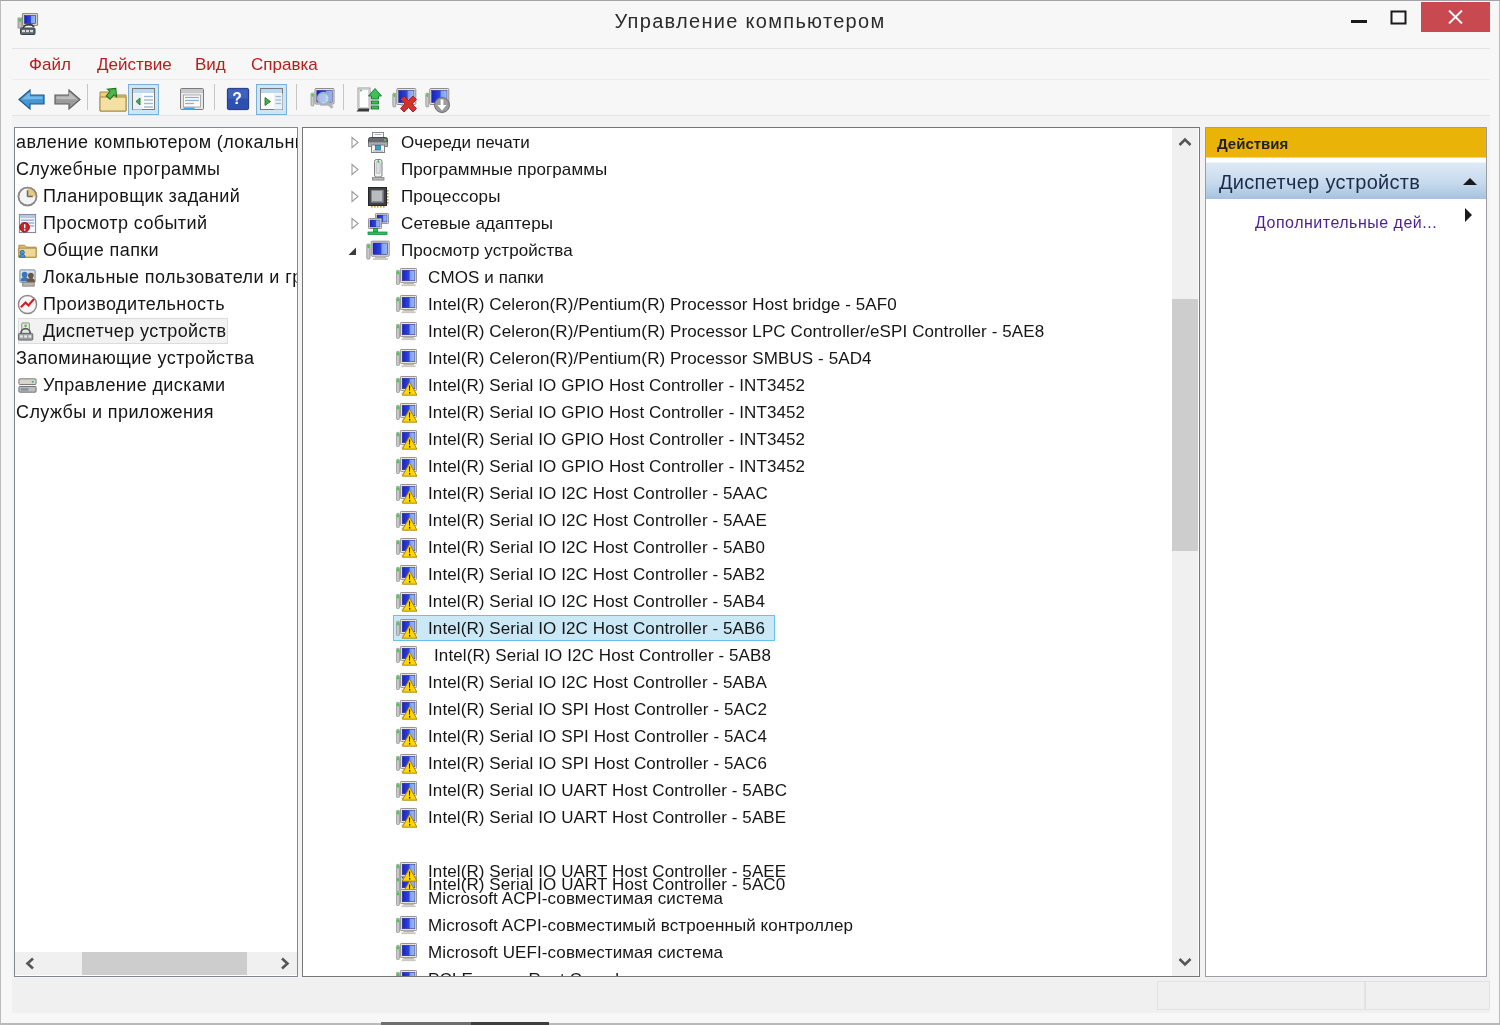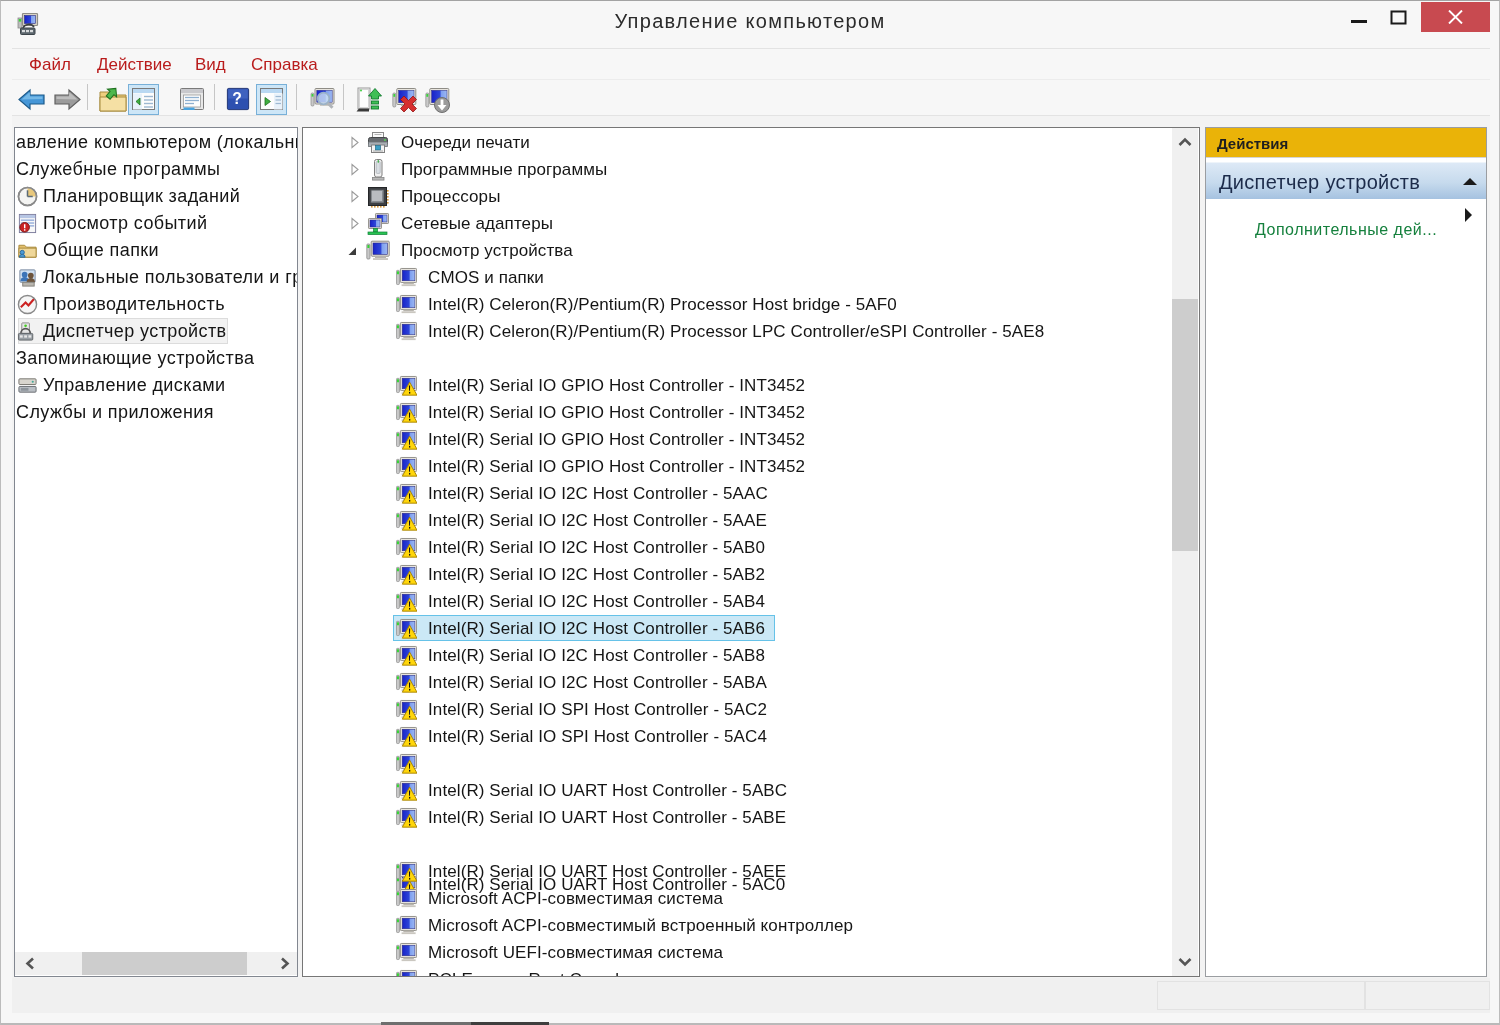--- a/index.html
+++ b/index.html
@@ -407,20 +407,26 @@
           <use href="#mon"></use>
         </svg>
         <span class="listtxt abs" style="left:125px">Intel(R) Celeron(R)/Pentium(R) Processor Host bridge - 5AF0</span>
       </div>
 <div class="row" style="left:0;top:190px;width:870px">
         <svg class="ic20" style="left:93px">
           <use href="#mon"></use>
         </svg>
         <span class="listtxt abs" style="left:125px">Intel(R) Celeron(R)/Pentium(R) Processor LPC Controller/eSPI Controller - 5AE8</span>
       </div>
+<div class="row" style="left:0;top:217px;width:870px">
+        <svg class="ic20" style="left:93px">
+          <use href="#mon"></use>
+        </svg>
+        <span class="listtxt abs" style="left:125px">Intel(R) Celeron(R)/Pentium(R) Processor SMBUS - 5AD4</span>
+      </div>
 <div class="row" style="left:0;top:244px;width:870px">
         <svg class="ic20" style="left:93px">
           <use href="#warn"></use>
         </svg>
         <span class="listtxt abs" style="left:125px">Intel(R) Serial IO GPIO Host Controller - INT3452</span>
       </div>
 <div class="row" style="left:0;top:271px;width:870px">
         <svg class="ic20" style="left:93px">
           <use href="#warn"></use>
         </svg>
@@ -472,21 +478,21 @@
         <div class="abs" style="left:90px;top:0px;width:382px;height:26px;background:#cbe8f6;border:1px solid #66c2e8"></div>
         <svg class="ic20" style="left:93px">
           <use href="#warn"></use>
         </svg>
         <span class="listtxt abs" style="left:125px">Intel(R) Serial IO I2C Host Controller - 5AB6</span>
       </div>
 <div class="row" style="left:0;top:514px;width:870px">
         <svg class="ic20" style="left:93px">
           <use href="#warn"></use>
         </svg>
-        <span class="listtxt abs" style="left:125px">Intel(R) Serial IO I2C Host Controller - 5AB8</span>
+        <span class="listtxt abs" style="left:131px">Intel(R) Serial IO I2C Host Controller - 5AB8</span>
       </div>
 <div class="row" style="left:0;top:541px;width:870px">
         <svg class="ic20" style="left:93px">
           <use href="#warn"></use>
         </svg>
         <span class="listtxt abs" style="left:125px">Intel(R) Serial IO I2C Host Controller - 5ABA</span>
       </div>
 <div class="row" style="left:0;top:568px;width:870px">
         <svg class="ic20" style="left:93px">
           <use href="#warn"></use>
@@ -496,20 +502,21 @@
 <div class="row" style="left:0;top:595px;width:870px">
         <svg class="ic20" style="left:93px">
           <use href="#warn"></use>
         </svg>
         <span class="listtxt abs" style="left:125px">Intel(R) Serial IO SPI Host Controller - 5AC4</span>
       </div>
 <div class="row" style="left:0;top:622px;width:870px">
         <svg class="ic20" style="left:93px">
           <use href="#warn"></use>
         </svg>
+        <span class="listtxt abs" style="left:125px">Intel(R) Serial IO SPI Host Controller - 5AC6</span>
       </div>
 <div class="row" style="left:0;top:649px;width:870px">
         <svg class="ic20" style="left:93px">
           <use href="#warn"></use>
         </svg>
         <span class="listtxt abs" style="left:125px">Intel(R) Serial IO UART Host Controller - 5ABC</span>
       </div>
 <div class="row" style="left:0;top:676px;width:870px">
         <svg class="ic20" style="left:93px">
           <use href="#warn"></use>
@@ -566,21 +573,21 @@
 <div class="abs" style="left:0;top:0;width:280px;height:30px;background:#eab308;border-bottom:1px solid #d4d4d4">
  <span class="abs" style="left:11px;top:3px;font-size:15px;font-weight:bold;letter-spacing:0px;color:#1f1f1f;line-height:26px">Действия</span>
 </div>
 <div class="abs" style="left:0;top:34px;width:280px;height:37px;background:linear-gradient(#dde9f6,#c6daed 55%,#a5c2e0);border-top:1px solid #eef4fa">
  <span class="abs" style="left:13px;top:4px;font-size:20px;letter-spacing:0.3px;color:#1c2b4a;line-height:30px">Диспетчер устройств</span>
  <svg class="abs" style="left:256px;top:14px" width="16" height="9" viewBox="0 0 16 9">
           <path d="M1 8 L8 1 L15 8 Z" fill="#1a1a1a"></path>
         </svg>
 </div>
 <div class="abs" style="left:0;top:71px;width:280px;height:40px">
- <span class="abs" style="left:49px;top:22px;font-size:16px;letter-spacing:0.5px;color:#15803d">Дополнительные дей...</span>
+ <span class="abs" style="left:49px;top:15px;font-size:16px;letter-spacing:0.5px;color:#4c1d95">Дополнительные дей...</span>
  <svg class="abs" style="left:258px;top:8px" width="9" height="16" viewBox="0 0 9 16">
           <path d="M1 1 L8 8 L1 15 Z" fill="#1a1a1a"></path>
         </svg>
 </div>
 </div>
 <div class="abs" style="left:11px;top:977px;width:1478px;height:35px;background:#f0f0f0">
  <div class="abs" style="left:1145px;top:3px;width:208px;height:29px;border:1px solid #e2e2e2"></div>
  <div class="abs" style="left:1353px;top:3px;width:125px;height:29px;border:1px solid #e2e2e2"></div>
 </div>
 <div class="abs" style="left:0;top:1022px;width:1500px;height:3px;background:#b9b9b9"></div>

